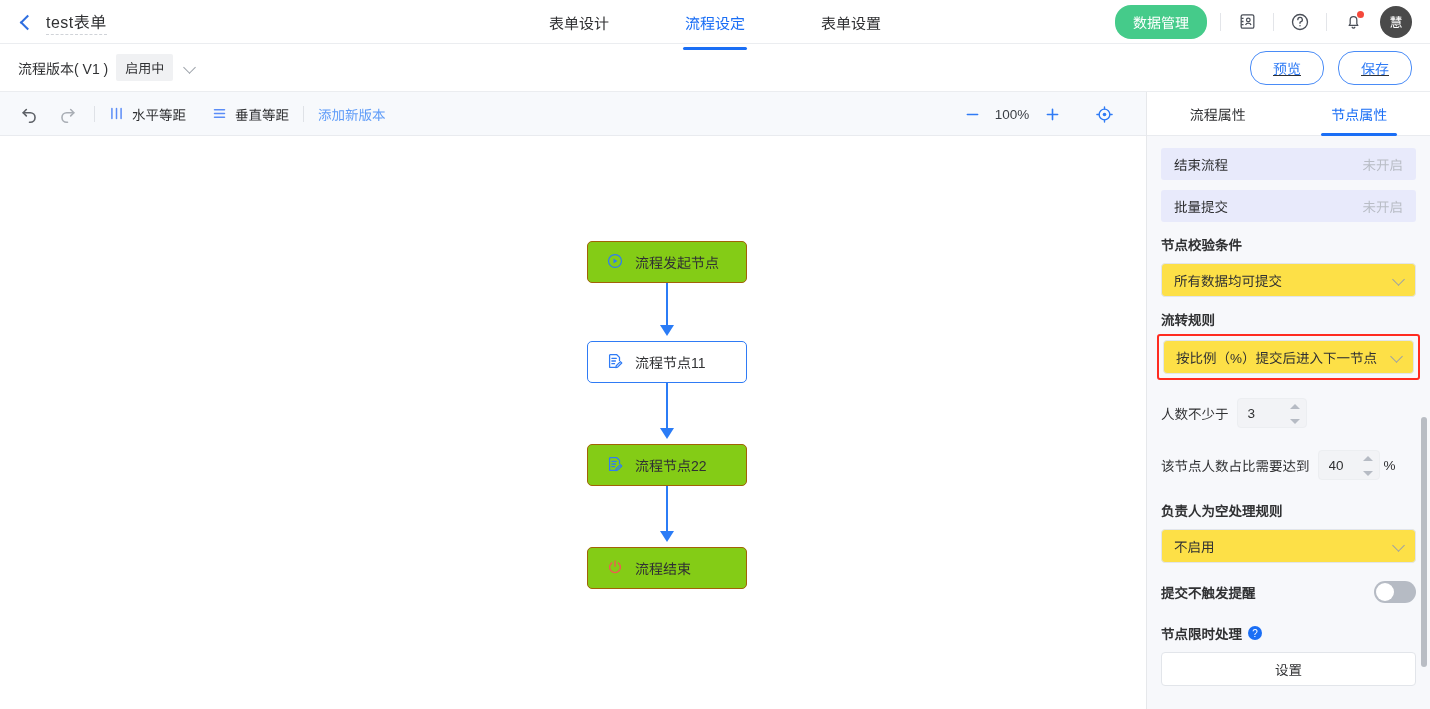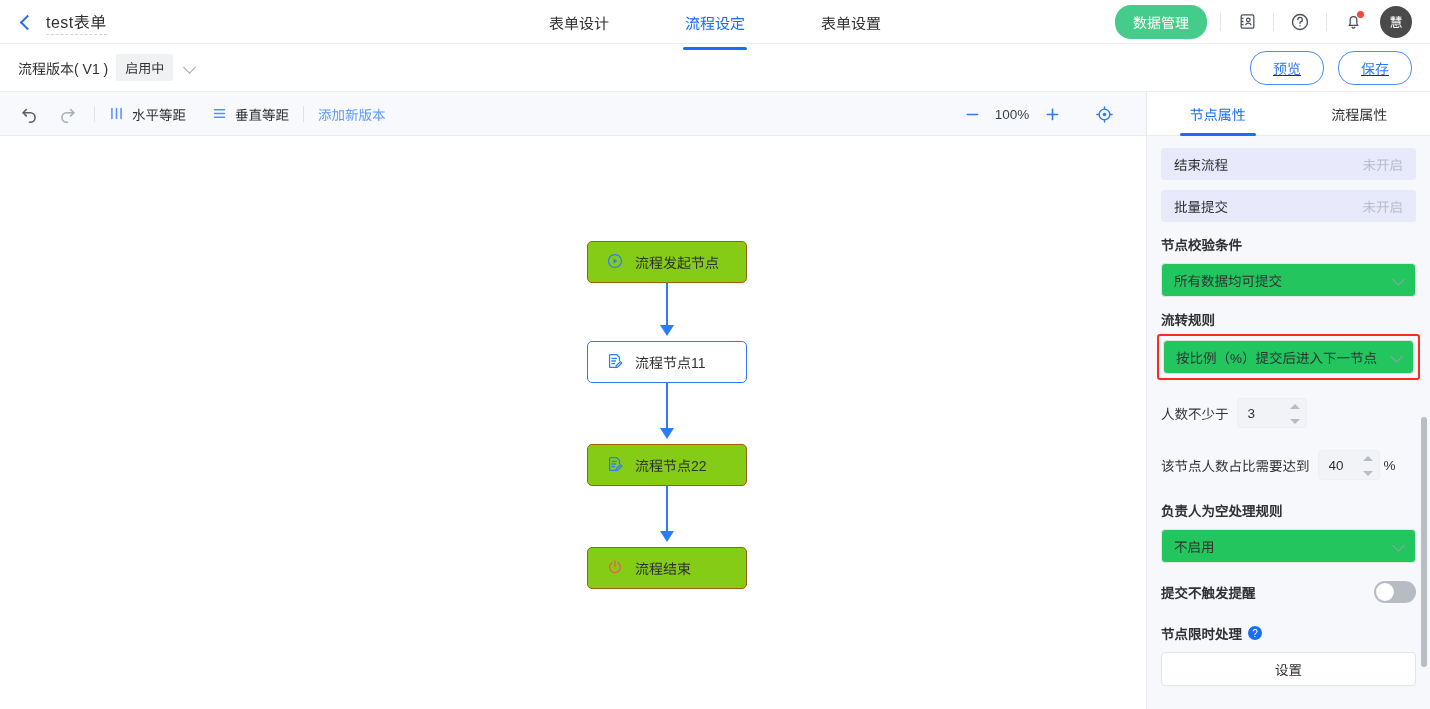--- a/index.html
+++ b/index.html
@@ -168,21 +168,21 @@
   .prow {
     height: 32px; background: #e8eafb; border-radius: 3px;
     display: flex; align-items: center; justify-content: space-between;
     padding: 0 13px; margin-bottom: 10px; cursor: pointer;
   }
   .prow-label { font-size: 13.5px; color: #303133; }
   .prow-state { font-size: 13.5px; color: #b9bdc6; }
 
   .sec-label { font-size: 13.5px; color: #303133; font-weight: bold; margin: 12px 0 9px 0; display: flex; align-items: center; gap: 6px; }
   .select {
-    height: 34px; background: #22c55e; border: 1px solid #e2e5ea; border-radius: 4px;
+    height: 34px; background: #fde047; border: 1px solid #e2e5ea; border-radius: 4px;
     display: flex; align-items: center; padding: 0 10px 0 12px;
     font-size: 13.5px; color: #303133; cursor: pointer; position: relative;
   }
   .select .caret { margin-left: auto; width: 12px; height: 12px; position: relative; }
   .hl-wrap { position: relative; padding: 4px; margin: -4px; }
   .hl-wrap.highlight { border: 2px solid #ff2b20; border-radius: 3px; }
 
   .inline-row { display: flex; align-items: center; margin-top: 22px; font-size: 13.5px; color: #303133; }
   .inline-row .lbl { white-space: nowrap; }
   .numfield {
@@ -406,22 +406,22 @@
             </span>
             <span>流程结束</span>
           </div>
 
         </div>
       </div>
     </div>
 
     <div class="panel">
       <div class="panel-tabs">
+        <div class="ptab">流程属性</div>
         <div class="ptab active">节点属性</div>
-        <div class="ptab">流程属性</div>
       </div>
 
       <div class="panel-body">
 
         <div class="prow">
           <span class="prow-label">结束流程</span>
           <span class="prow-state">未开启</span>
         </div>
 
         <div class="prow">

